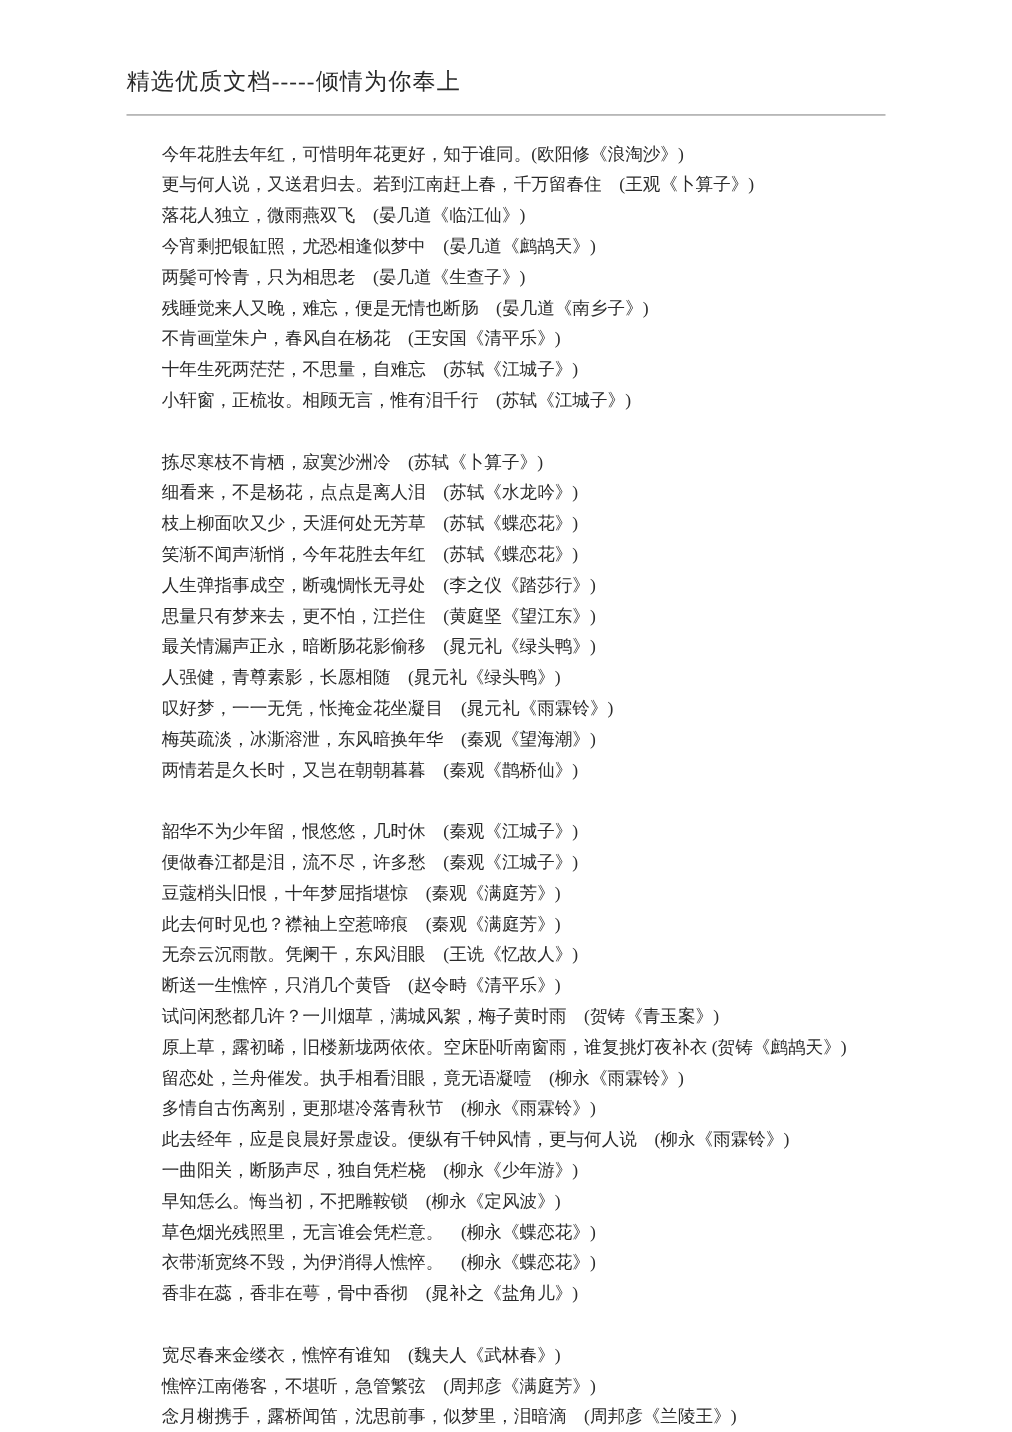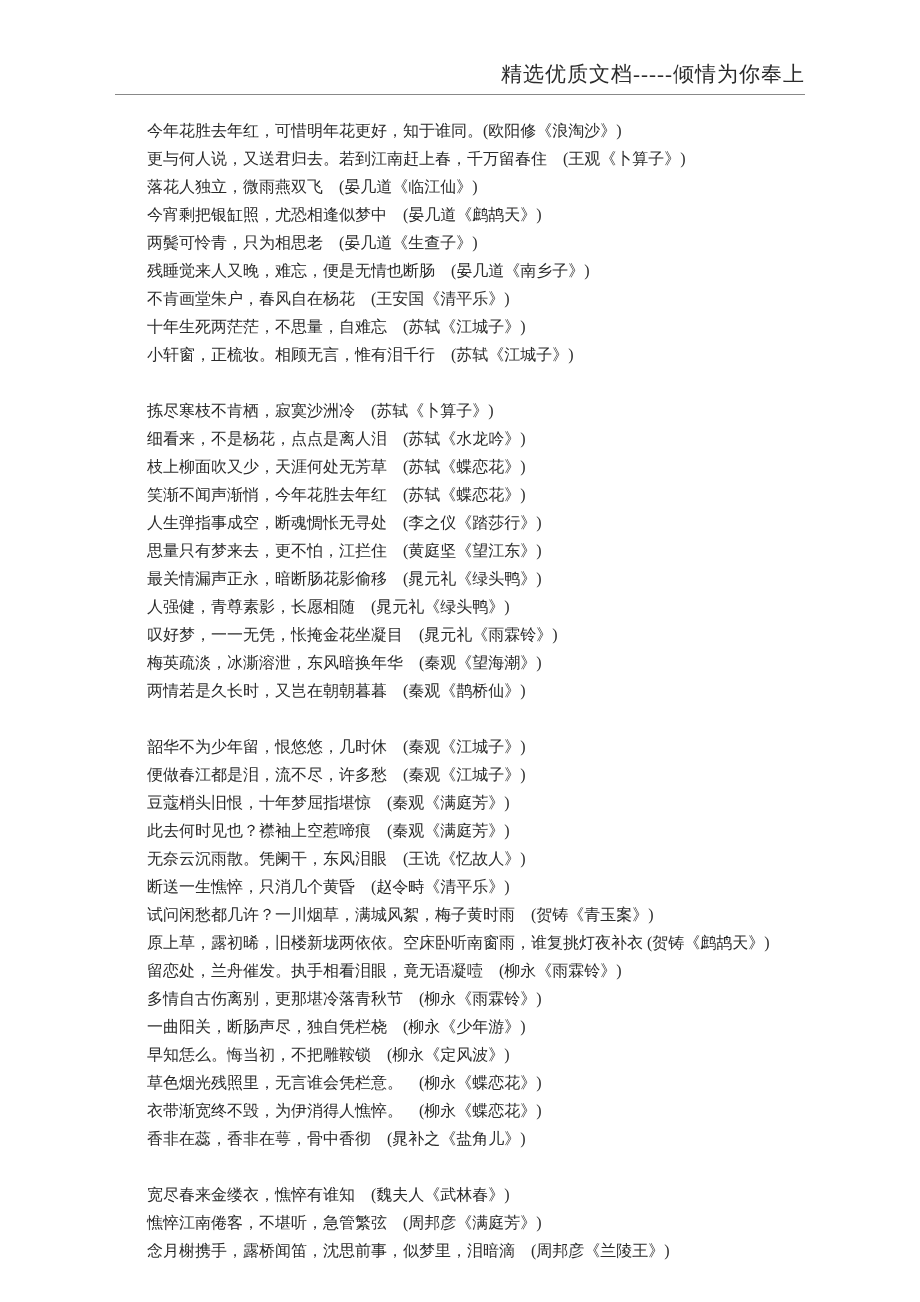--- a/index.html
+++ b/index.html
@@ -9,23 +9,23 @@
     font-family: "SimSun", "宋体", serif;
     width: 920px;
   }
   .page {
     width: 920px;
     box-sizing: border-box;
     padding: 60px 115px 50px 115px;
     color: #2a2a2a;
   }
   .title {
-    text-align: right;
+    text-align: left;
     font-size: 21px;
-    margin-bottom: 6px;
+    margin-bottom: 16px;
     letter-spacing: 1px;
   }
   .rule {
     border: none;
     border-top: 1px solid #888;
     margin: 4px 0 22px 0;
   }
   .content {
     font-size: 16px;
     line-height: 28px;
@@ -78,20 +78,21 @@
     <span class="line">韶华不为少年留，恨悠悠，几时休　(秦观《江城子》)</span>
     <span class="line">便做春江都是泪，流不尽，许多愁　(秦观《江城子》)</span>
     <span class="line">豆蔻梢头旧恨，十年梦屈指堪惊　(秦观《满庭芳》)</span>
     <span class="line">此去何时见也？襟袖上空惹啼痕　(秦观《满庭芳》)</span>
     <span class="line">无奈云沉雨散。凭阑干，东风泪眼　(王诜《忆故人》)</span>
     <span class="line">断送一生憔悴，只消几个黄昏　(赵令畤《清平乐》)</span>
     <span class="line">试问闲愁都几许？一川烟草，满城风絮，梅子黄时雨　(贺铸《青玉案》)</span>
     <span class="line">原上草，露初晞，旧楼新垅两依依。空床卧听南窗雨，谁复挑灯夜补衣 (贺铸《鹧鸪天》)</span>
     <span class="line">留恋处，兰舟催发。执手相看泪眼，竟无语凝噎　(柳永《雨霖铃》)</span>
     <span class="line">多情自古伤离别，更那堪冷落青秋节　(柳永《雨霖铃》)</span>
+    <span class="line">此去经年，应是良晨好景虚设。便纵有千钟风情，更与何人说　(柳永《雨霖铃》)</span>
     <span class="line">一曲阳关，断肠声尽，独自凭栏桡　(柳永《少年游》)</span>
     <span class="line">早知恁么。悔当初，不把雕鞍锁　(柳永《定风波》)</span>
     <span class="line">草色烟光残照里，无言谁会凭栏意。　(柳永《蝶恋花》)</span>
     <span class="line">衣带渐宽终不毁，为伊消得人憔悴。　(柳永《蝶恋花》)</span>
     <span class="line">香非在蕊，香非在萼，骨中香彻　(晁补之《盐角儿》)</span>
 
     <div class="group-gap"></div>
 
     <span class="line">宽尽春来金缕衣，憔悴有谁知　(魏夫人《武林春》)</span>
     <span class="line">憔悴江南倦客，不堪听，急管繁弦　(周邦彦《满庭芳》)</span>

